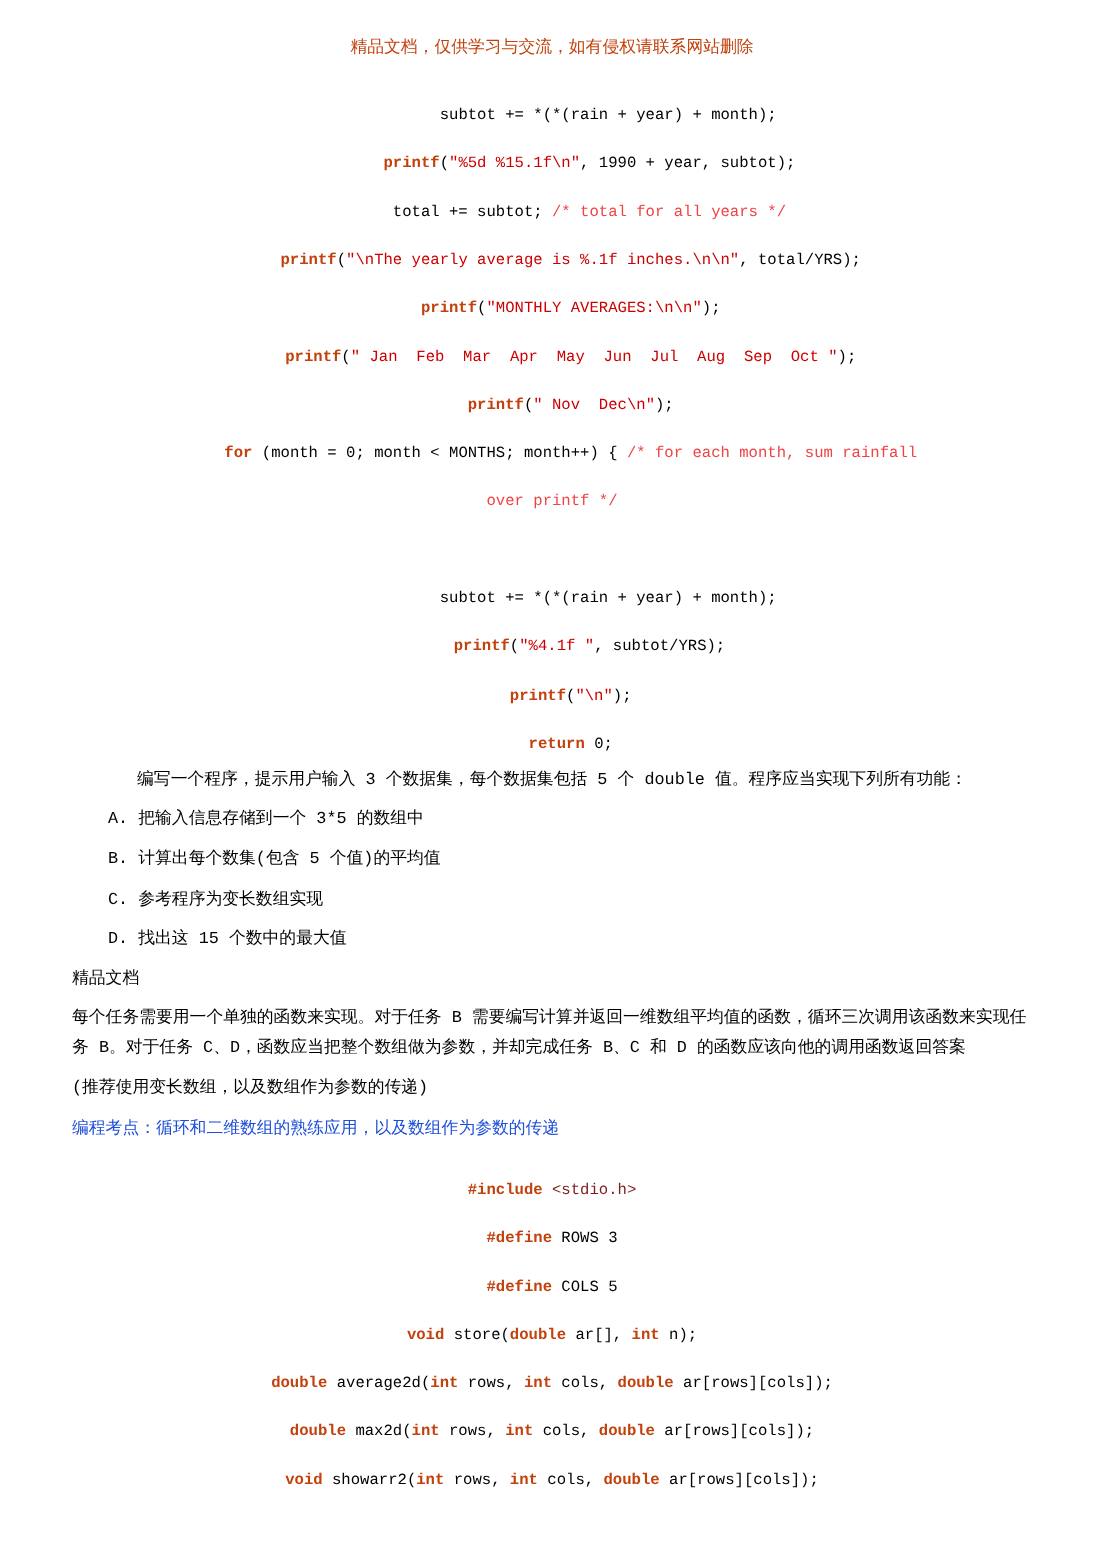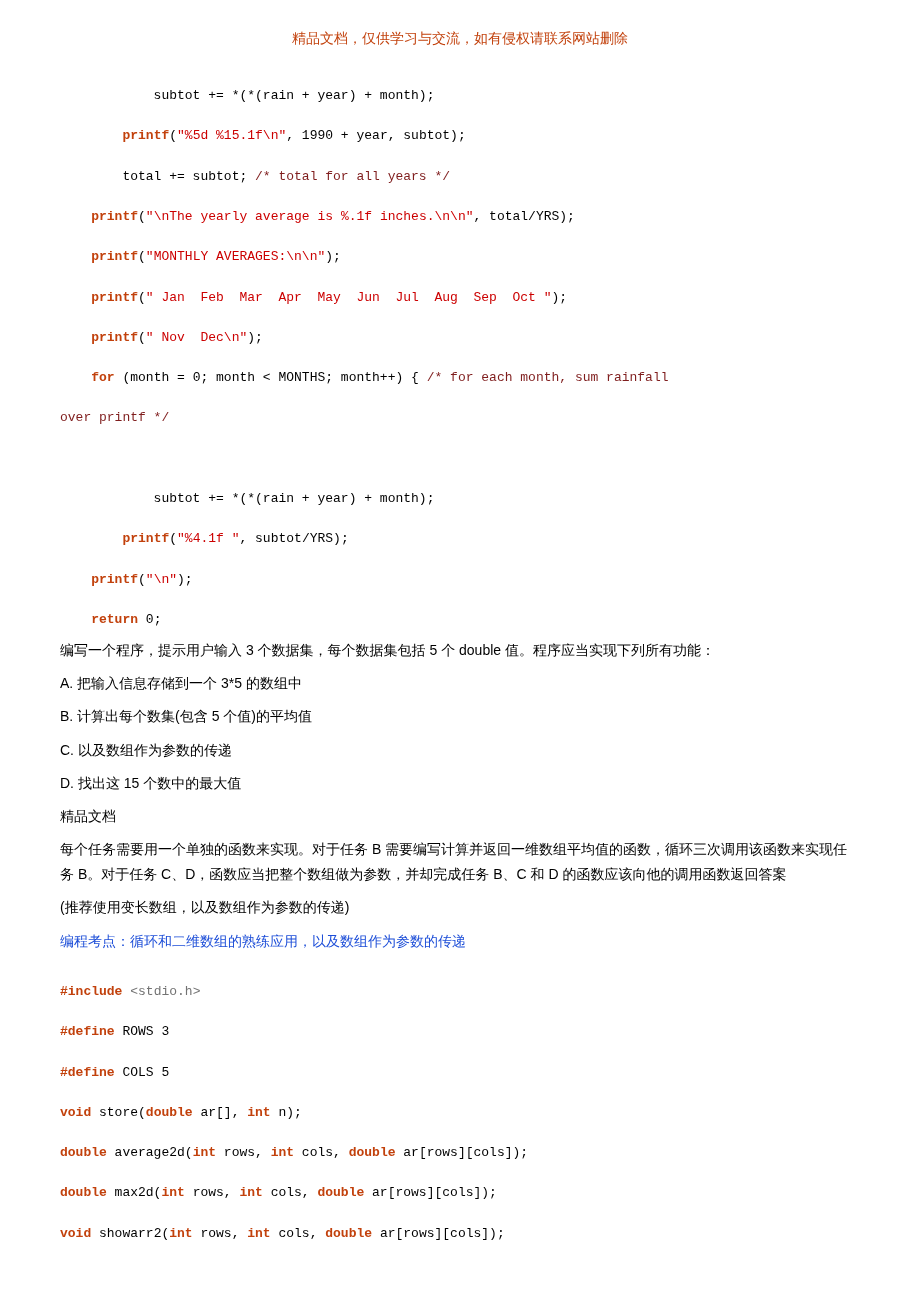--- a/index.html
+++ b/index.html
@@ -20,36 +20,37 @@
       font-family: "SimSun", serif;
     }
     .code-block {
       font-family: "Courier New", Courier, monospace;
       font-size: 13px;
       line-height: 1.55;
       white-space: pre;
     }
     .code-blue { color: #c2410c; font-weight: bold; }
     .code-red { color: #cc0000; }
-    .code-teal { color: #737373; }
-    .code-comment { color: #7f1d1d; }
+    .code-teal { color: #7f1d1d; }
+    .code-comment { color: #ef4444; }
 
     .prose {
-      font-family: Liberation Sans, sans-serif;
+      font-family: Liberation Mono, monospace;
       font-size: 14px;
       color: #000;
       line-height: 1.8;
       margin: 8px 0;
     }
     .prose-indent {
+      margin-left: 30px;
     }
     .prose-highlight {
       color: #1d4ed8;
     }
-    .section { margin-bottom: 4px; }
+    .section { margin-bottom: 4px; text-align: center; }
   </style>
 </head>
 <body>
 
 <div class="header">
   <span>精品文档，仅供学习与交流，如有侵权请联系网站删除</span>
 </div>
 
 <div class="code-block section">
 <span>            subtot += *(*(rain + year) + month);</span>
@@ -71,21 +72,21 @@
 <div class="prose section">
   <span>编写一个程序，提示用户输入 3 个数据集，每个数据集包括 5 个 double 值。程序应当实现下列所有功能：</span>
 </div>
 <div class="prose prose-indent">
   <span>A.   把输入信息存储到一个 3*5 的数组中</span>
 </div>
 <div class="prose prose-indent">
   <span>B.  计算出每个数集(包含 5 个值)的平均值</span>
 </div>
 <div class="prose prose-indent">
-  <span>C.  以及数组作为参数的传递</span>
+  <span>C.  参考程序为变长数组实现</span>
 </div>
 <div class="prose prose-indent">
   <span>D.   找出这 15 个数中的最大值</span>
 </div>
 <div class="prose">
   <span>精品文档</span>
 </div>
 <div class="prose">
   <span>每个任务需要用一个单独的函数来实现。对于任务 B 需要编写计算并返回一维数组平均值的函数，循环三次调用该函数来实现任务 B。对于任务 C、D，函数应当把整个数组做为参数，并却完成任务 B、C 和 D 的函数应该向他的调用函数返回答案</span>
 </div>

